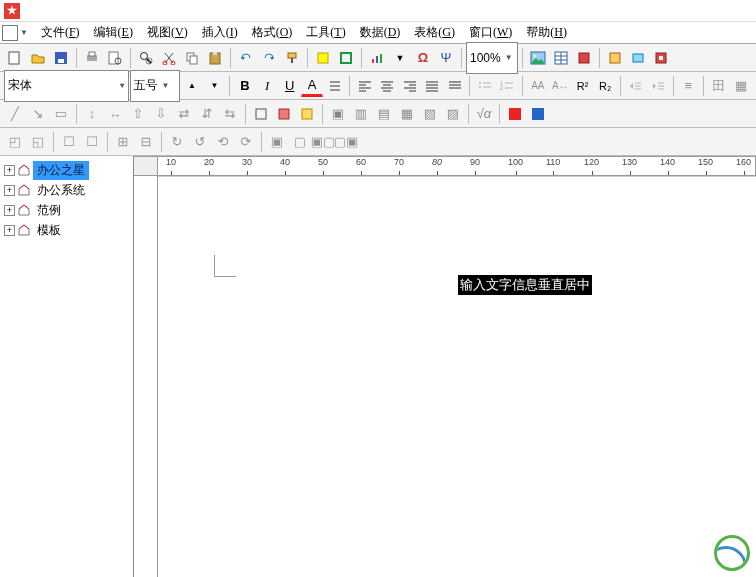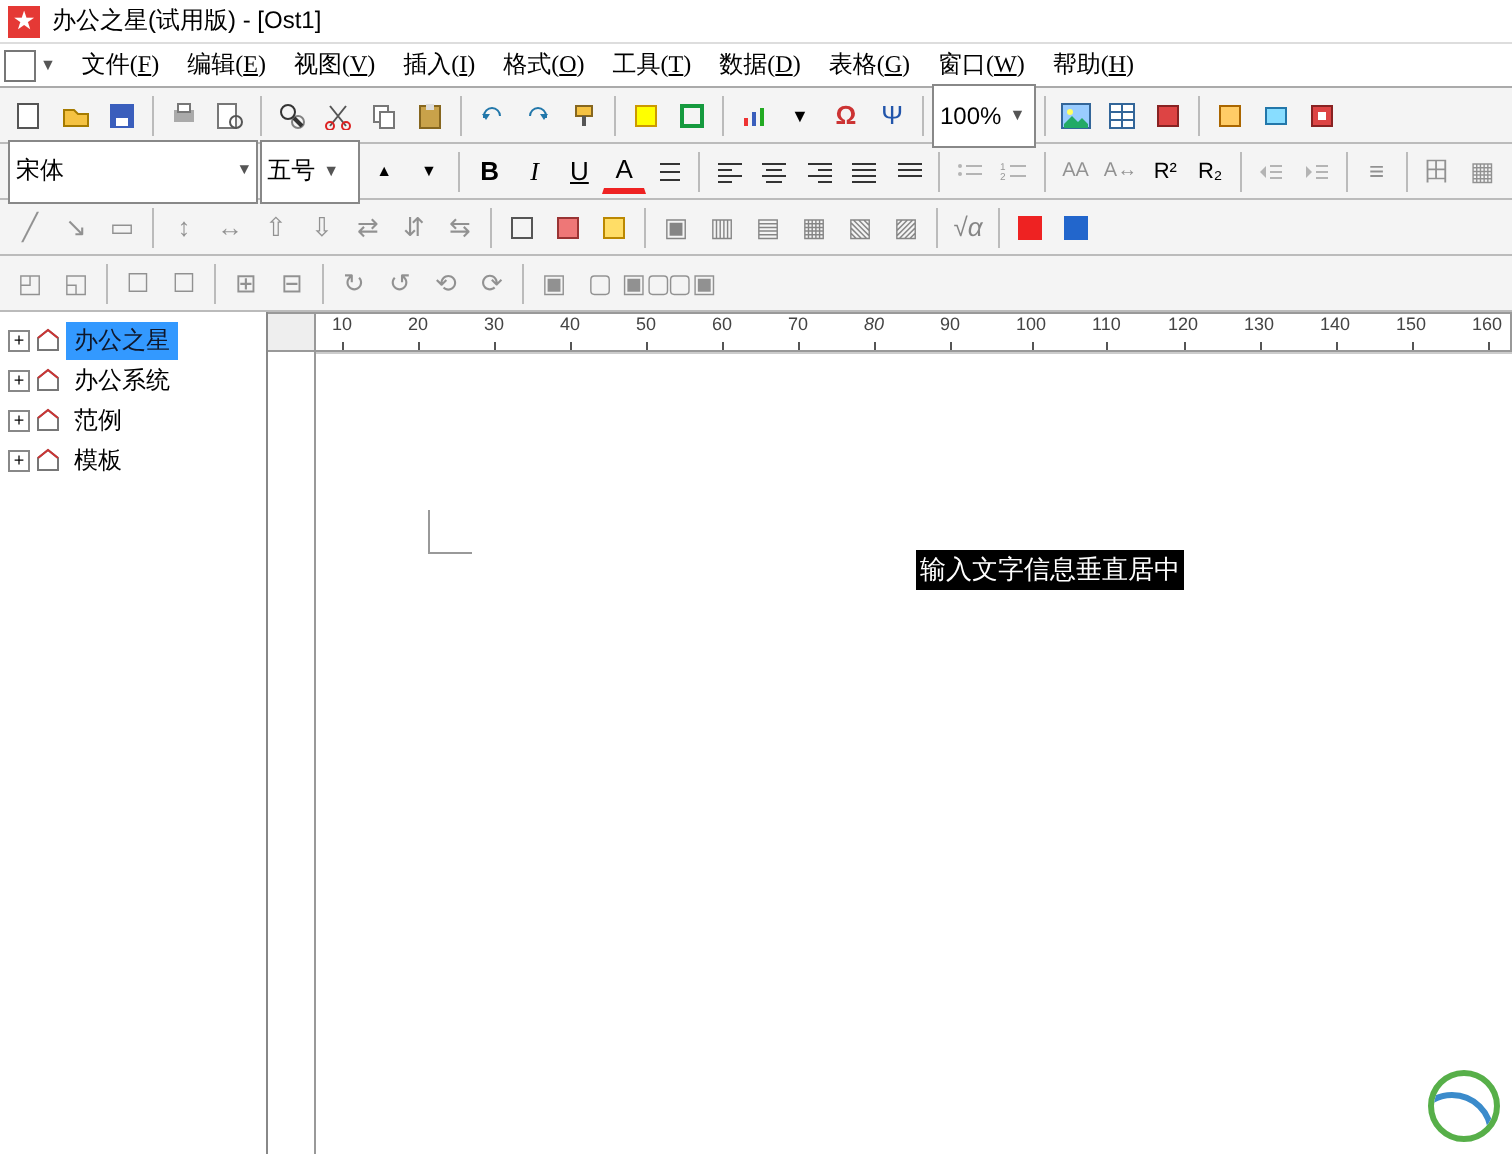--- a/index.html
+++ b/index.html
@@ -219,21 +219,20 @@
 
 svg { display:block; }
 .ico-new { stroke:#555; fill:#fff; }
 .ico-color { display:inline-block; }
 </style>
 </head>
 <body>
 
 <div class="titlebar">
   <span class="app-icon">★</span>
-  <span>办公之星(试用版) - [Ost1]</span>
 </div>
 
 <div class="menubar">
   <span class="doc-icon"></span>
   <span class="doc-toggle">▼</span>
   <div id="menus" style="display:flex;font-family:Liberation Serif, serif;">
       <div class="menu-item">文件(<u>F</u>)</div>
       <div class="menu-item">编辑(<u>E</u>)</div>
       <div class="menu-item">视图(<u>V</u>)</div>
       <div class="menu-item">插入(<u>I</u>)</div>

